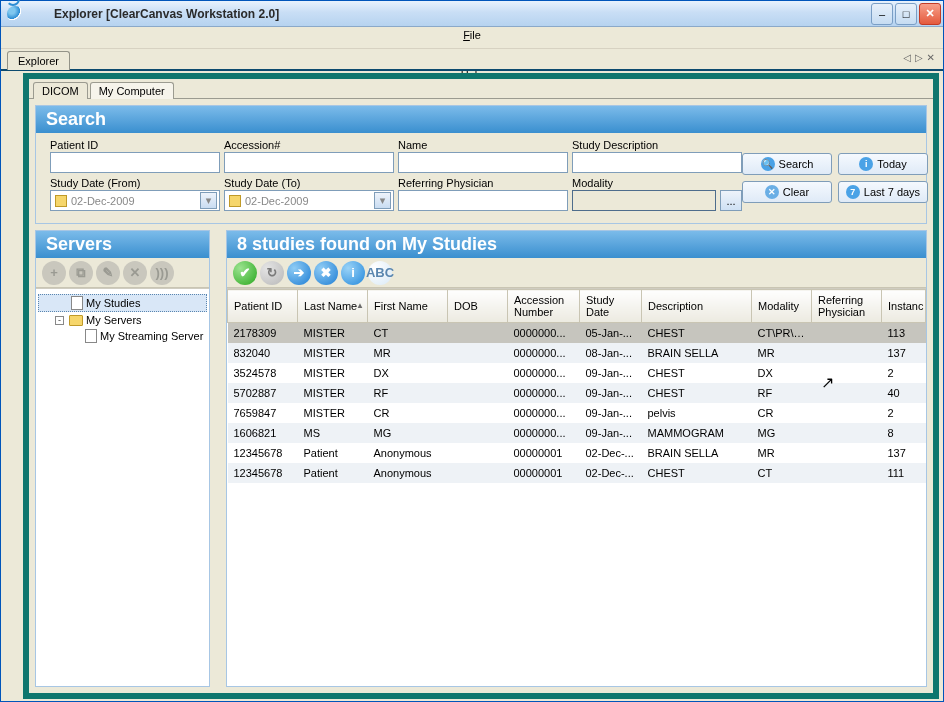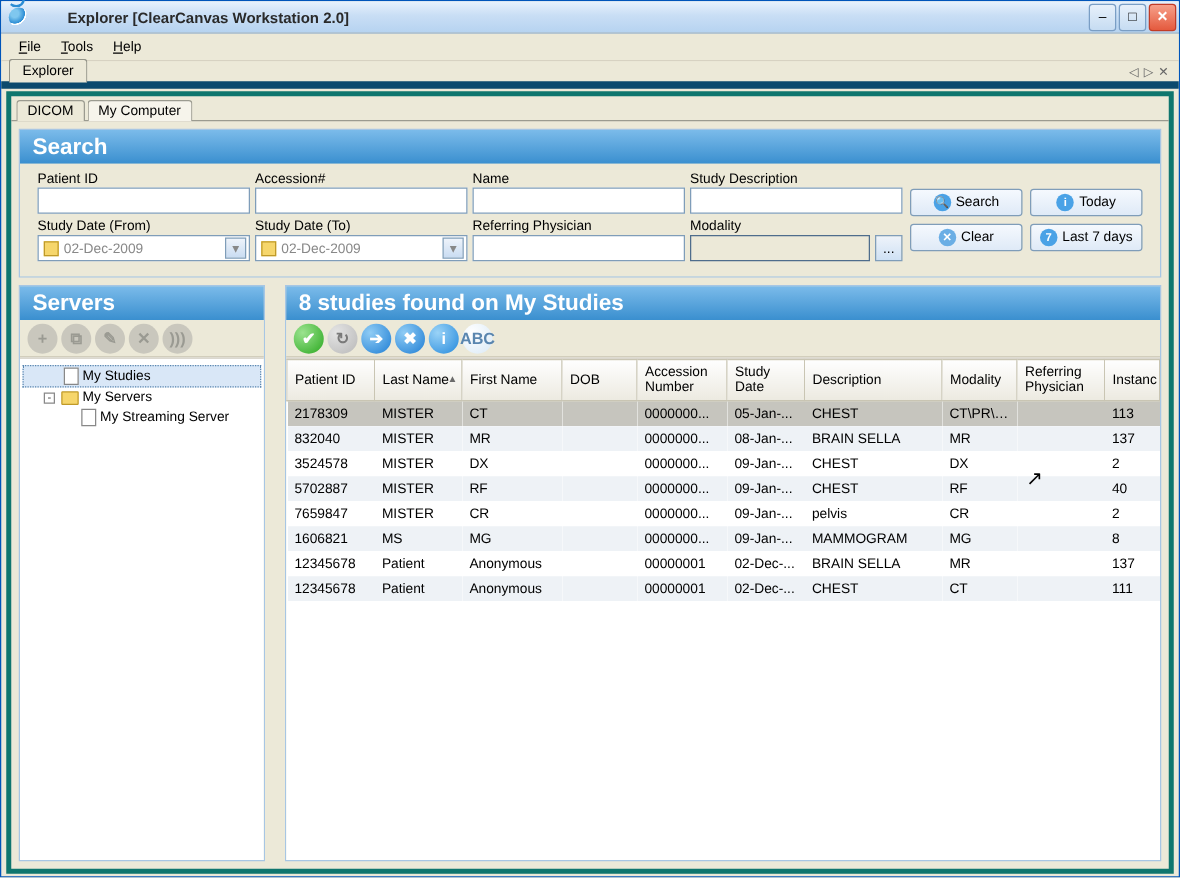--- a/index.html
+++ b/index.html
@@ -5,29 +5,29 @@
   * { box-sizing: border-box; }
   html, body { margin:0; padding:0; font-family: Tahoma, "Segoe UI", sans-serif; font-size:11px; background:#ece9d8; }
   .window { width:944px; height:702px; border:1px solid #0055ba; background:#ece9d8; position:relative; display:flex; flex-direction:column; }
   .titlebar { height:26px; background:linear-gradient(#e8f2fd,#c9def5 45%,#b6d3f0); display:flex; align-items:center; padding:0 2px 0 6px; border-bottom:1px solid #8ba9c9;gap:26px; }
   .titlebar .appicon { width:16px; height:16px; border-radius:8px; background: radial-gradient(circle at 30% 30%, #7fc7ef 20%, #2c8dd4 50%, #fff 52%, #fff 58%, transparent 60%); margin-right:5px;}
   .titlebar .appicon::after{content:"";display:block;width:10px;height:10px;border:2px solid #2c8dd4;border-left-color:transparent;border-radius:50%;position:relative;top:-14px;left:-1px}
   .titlebar .title { font-weight:bold; color:#2a2a2a; font-size:12px;}
   .titlebar .wbtns {margin-left:auto; display:flex; gap:2px;}
   .wbtn {width:22px;height:22px;border:1px solid #7a9ec5;border-radius:3px;display:flex;align-items:center;justify-content:center;background:linear-gradient(#e7f0fa,#c6dcf2);}
   .wbtn.close{background:linear-gradient(#f7a08a,#e45a3e);border-color:#c23b26;color:#fff;font-weight:bold;}
-  .menubar{height:22px;display:flex;align-items:center;padding:0 8px;gap:4px;background:#ece9d8;border-bottom:1px solid #d7d2c2;}
+  .menubar{height:22px;display:flex;align-items:center;padding:0 8px;gap:4px;background:#ece9d8;border-bottom:1px solid #d7d2c2;flex-direction:column;}
   .menuitem{padding:2px 6px;cursor:default}
   .menuitem .ul{text-decoration:underline}
-  .tabstrip{height:22px;display:flex;align-items:flex-end;padding:0 6px;background:#ece9d8;border-bottom:6px solid #0c4a6e; position:relative}
+  .tabstrip{height:22px;display:flex;align-items:flex-end;padding:0 6px;background:#ece9d8;border-bottom:2px solid #0c4a6e; position:relative}
   .tab{border:1px solid #939388;border-bottom:none;background:#f8f6ef;padding:3px 10px;border-radius:3px 3px 0 0;margin-right:2px;position:relative;top:1px}
   .tab.active{background:#ece9d8}
   .tabstrip .rightctrls{position:absolute;right:8px;top:3px;display:flex;gap:4px;color:#666}
   .tabcaret{font-size:10px}
-  .content{flex:1; margin:2px 4px 2px 4px; border:4px solid #0f766e; background:#ece9d8; display:flex;flex-direction:column;}
+  .content{flex:1; margin:2px 4px 2px 22px; border:6px solid #0f766e; background:#ece9d8; display:flex;flex-direction:column;}
   .subtabs{height:20px;display:flex;align-items:flex-end;padding:0 4px;border-bottom:1px solid #9b9b90}
   .subtab{border:1px solid #9b9b90;border-bottom:none;padding:2px 8px;background:#f6f4eb;border-radius:3px 3px 0 0;margin-right:2px;position:relative;top:1px}
   .subtab.active{background:#ece9d8}
   .panelframe{margin:6px;border:1px solid #a7c6e4;}
   .panelheader{background:linear-gradient(#7bbbea,#3a8fcf);color:#fff;font-weight:bold;font-size:18px;padding:3px 10px}
   .searchbody{background:#ece9d8;padding:6px 14px 12px 14px; display:flex;}
   .formgrid{display:grid;grid-template-columns:170px 170px 170px 170px; column-gap:4px;row-gap:4px; align-content:start}
   .field{display:flex;flex-direction:column}
   .flabel{font-size:11px;margin-bottom:1px}
   .txt{height:21px;border:1px solid #7f9db9;background:#fff;padding:2px 4px;font-size:11px}

